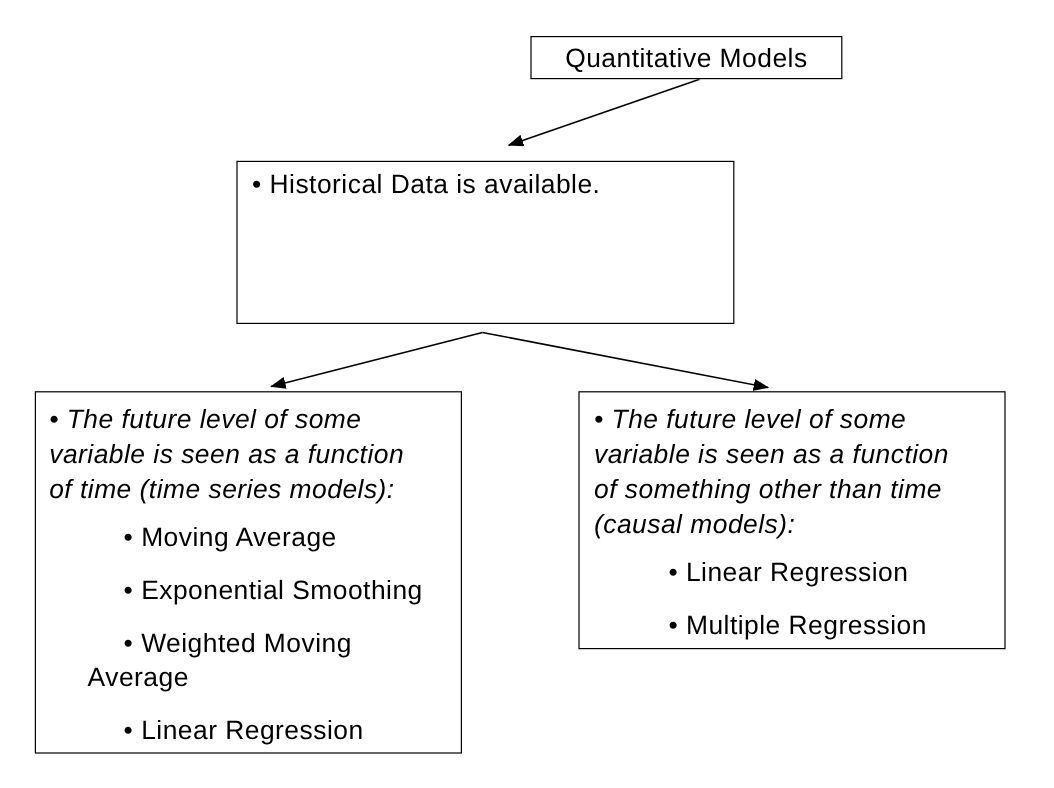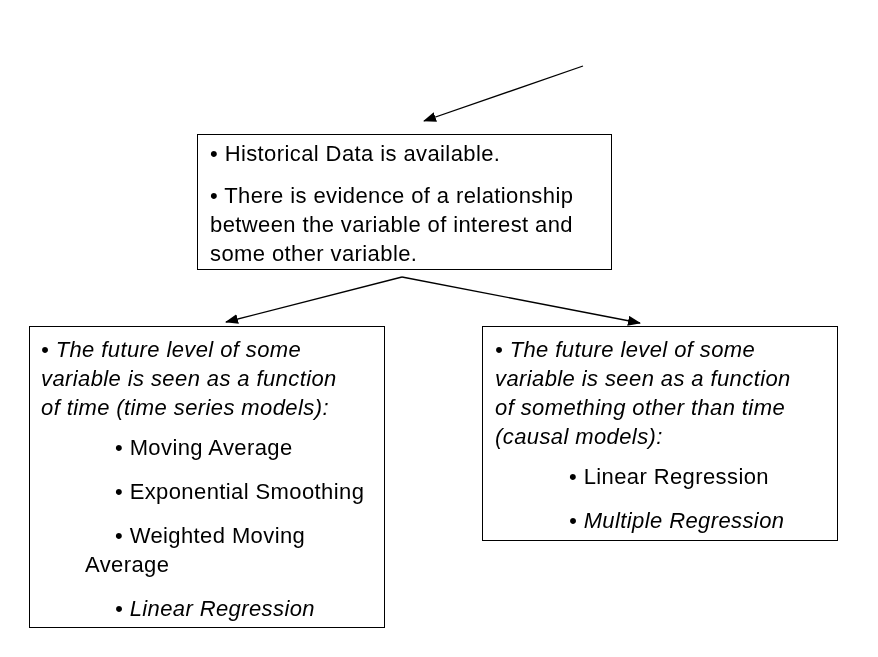--- a/index.html
+++ b/index.html
@@ -66,53 +66,50 @@
     top: 326px;
     width: 356px;
     height: 215px;
     padding: 8px 6px 0 12px;
   }
   p { margin: 0; }
   .txt { white-space: pre-line; }
   .b1 { margin-bottom: 13px; }
   .intro { margin-bottom: 11px; font-style: italic; }
   .b2 {
-    margin-left: 44px;
+    margin-left: 32px;
     text-indent: 30px;
     margin-bottom: 15px;
   }
-  .b2:last-child { margin-bottom: 0; font-style: italic; }
+  .b2:last-child { margin-bottom: 0; }
 </style>
 </head>
 <body>
 
 <div class="canvas">
 
   <svg class="arrows" width="878" height="657" viewBox="0 0 878 657">
     <defs>
       <marker id="ah" markerUnits="userSpaceOnUse" markerWidth="14" markerHeight="10" refX="12" refY="5" orient="auto">
         <path d="M0,0 L13,5 L0,10 z"></path>
       </marker>
     </defs>
     <line x1="583" y1="66" x2="424" y2="121" marker-end="url(#ah)"></line>
     <line x1="402" y1="277" x2="226" y2="322" marker-end="url(#ah)"></line>
     <line x1="402" y1="277" x2="640" y2="323" marker-end="url(#ah)"></line>
   </svg>
 
+  <div class="node node-root">
+    <span>Quantitative Models</span>
+  </div>
 
   <div class="node node-criteria">
     <p class="b1">
       <span class="bullet">•</span>
       <span class="txt">Historical Data is available.</span>
-    </p>
-    <p class="b1">
-      <span class="bullet">•</span>
-      <span class="txt">There is evidence of a relationship
-between the variable of interest and
-some other variable.</span>
     </p>
   </div>
 
   <div class="node node-timeseries">
     <p class="b1 intro">
       <span class="bullet">•</span>
       <span class="txt">The future level of some
 variable is seen as a function
 of time (time series models):</span>
     </p>

